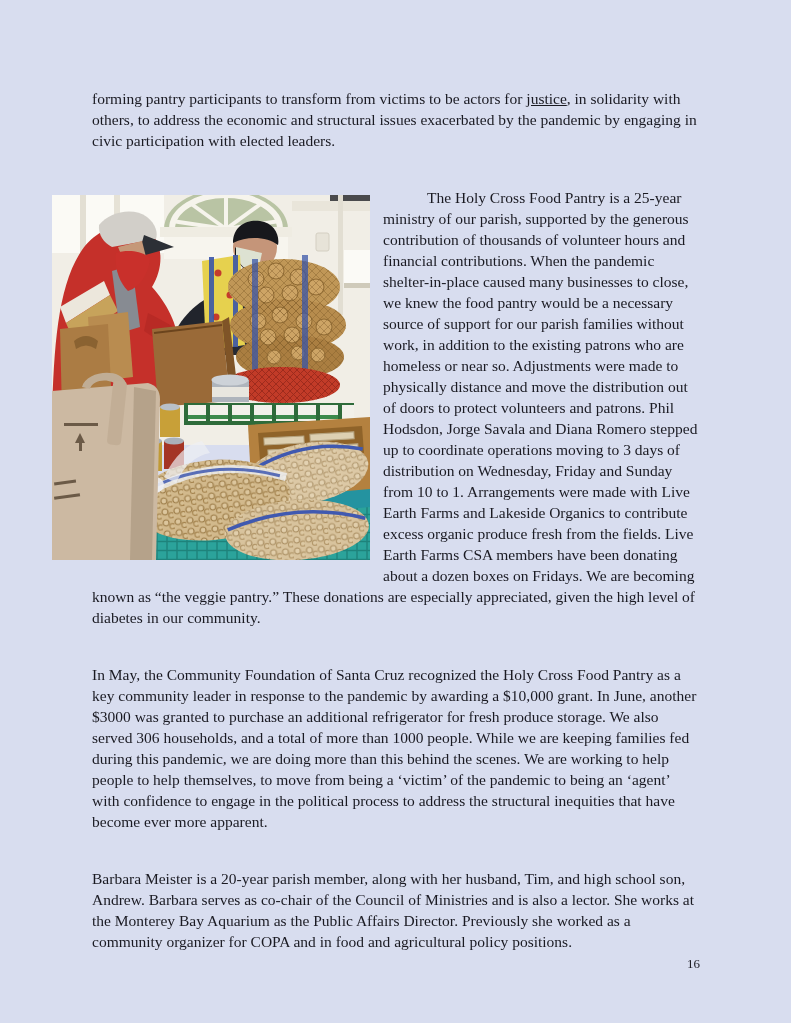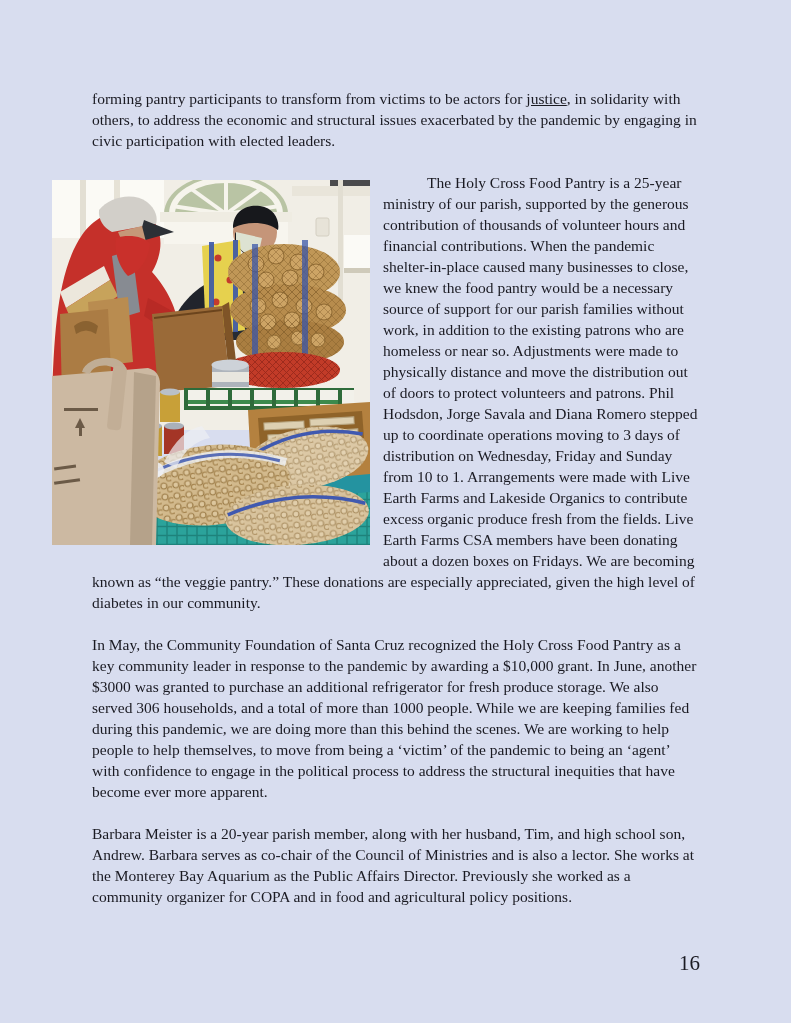--- a/index.html
+++ b/index.html
@@ -15,34 +15,34 @@
     width:791px;height:1023px;
     box-sizing:border-box;
     padding:88px 91px 0 92px;
   }
   .body-text p{
     margin:0;
     font-size:15.5px;
     line-height:21px;
     text-align:left;
   }
-  .body-text p + p{margin-top:21px;}
+  .body-text p + p{margin-top:36px;}
   .underline{text-decoration:underline;}
   .indent-first{text-indent:44px;}
   .photo-float{
     float:left;
     width:318px;height:365px;
     margin:8px 13px 16px -40px;
   }
   .photo-float svg{display:block;width:318px;height:365px;}
   .bio{}
   .page-number{
     position:absolute;
     top:953px;right:91px;
-    font-size:21px;line-height:21px;
+    font-size:13px;line-height:21px;
   }
   .clear{clear:both;}
 </style>
 </head>
 <body>
 
 <div class="page">
   <div class="body-text">
 
     <p><span>forming pantry participants to transform from victims to be actors for </span><span class="underline">justice</span><span>, in solidarity with others, to address the economic and structural issues exacerbated by the pandemic by engaging in civic participation with elected leaders.</span></p>

